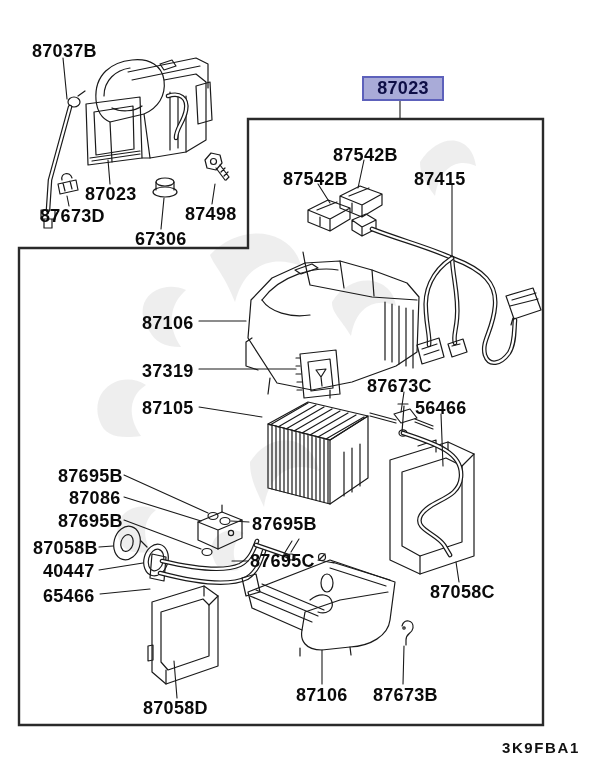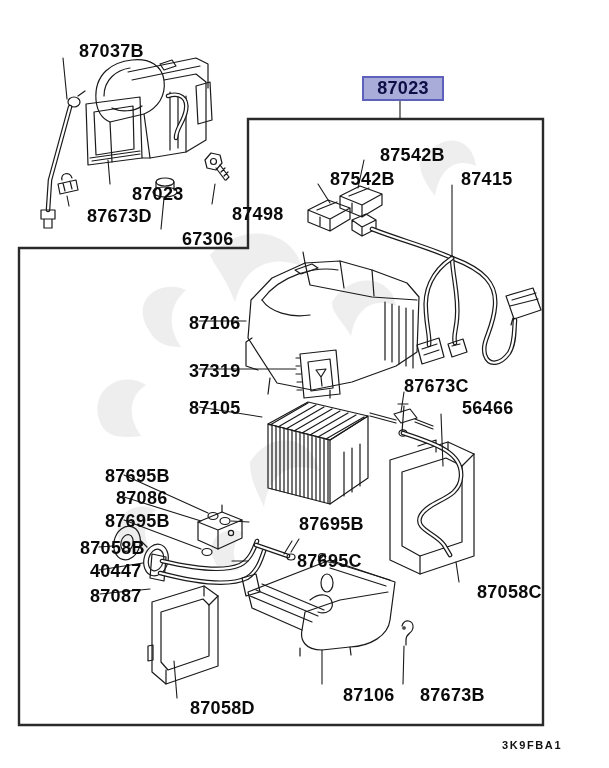--- a/index.html
+++ b/index.html
@@ -3,31 +3,31 @@
 <meta charset="utf-8">
 <style>
   html,body{margin:0;padding:0;background:#ffffff;}
   .stage{
     position:relative;width:609px;height:768px;background:#ffffff;overflow:hidden;
     font-family:"Liberation Sans",sans-serif;
   }
   .art{position:absolute;left:0;top:0;}
   .lbl{
     position:absolute;font-family:"Liberation Sans",sans-serif;font-weight:bold;
-    font-size:18px;line-height:1;color:#0a0a0a;letter-spacing:.3px;white-space:nowrap;margin-left:47px;
+    font-size:18px;line-height:1;color:#0a0a0a;letter-spacing:.3px;white-space:nowrap;
   }
   .hl{
     position:absolute;left:362px;top:76px;width:82px;height:25px;box-sizing:border-box;
     background:#a9abd8;border:2px solid #5d61bb;display:flex;align-items:center;justify-content:center;
     font-family:"Liberation Sans",sans-serif;font-weight:bold;font-size:18px;color:#0e0e46;
     letter-spacing:.3px;cursor:pointer;
   }
   .code{
     position:absolute;left:502px;top:739px;font-family:"Liberation Sans",sans-serif;
-    font-weight:bold;font-size:11px;letter-spacing:1.6px;color:#111;white-space:nowrap;
+    font-weight:bold;font-size:15px;letter-spacing:1.6px;color:#111;white-space:nowrap;
   }
   svg .ln{stroke:#1a1a1a;stroke-width:1.2;fill:none;stroke-linecap:round;stroke-linejoin:round;}
   svg .ldr{stroke:#1a1a1a;stroke-width:1.1;fill:none;stroke-linecap:round;}
   svg .tubeO{stroke:#1a1a1a;stroke-width:4.6;fill:none;stroke-linecap:round;stroke-linejoin:round;}
   svg .tubeI{stroke:#ffffff;stroke-width:2.2;fill:none;stroke-linecap:round;stroke-linejoin:round;}
   svg .box{stroke:#2a2a2a;stroke-width:2.4;fill:none;}
   svg .wm{fill:#dedede;opacity:.5;}
 </style>
 </head>
 <body>
@@ -258,28 +258,28 @@
   <div class="lbl" style="left:40px;top:207px">87673D</div>
   <div class="lbl" style="left:185px;top:205px">87498</div>
   <div class="lbl" style="left:135px;top:230px">67306</div>
 
   <div class="lbl" style="left:333px;top:146px">87542B</div>
   <div class="lbl" style="left:283px;top:170px">87542B</div>
   <div class="lbl" style="left:414px;top:170px">87415</div>
   <div class="lbl" style="left:142px;top:314px">87106</div>
   <div class="lbl" style="left:142px;top:362px">37319</div>
   <div class="lbl" style="left:142px;top:399px">87105</div>
-  <div class="lbl" style="left:357px;top:377px">87673C</div>
+  <div class="lbl" style="left:367px;top:377px">87673C</div>
   <div class="lbl" style="left:415px;top:399px">56466</div>
   <div class="lbl" style="left:58px;top:467px">87695B</div>
   <div class="lbl" style="left:69px;top:489px">87086</div>
   <div class="lbl" style="left:58px;top:512px">87695B</div>
   <div class="lbl" style="left:33px;top:539px">87058B</div>
   <div class="lbl" style="left:43px;top:562px">40447</div>
-  <div class="lbl" style="left:43px;top:587px">87087</div>
+  <div class="lbl" style="left:43px;top:587px">65466</div>
   <div class="lbl" style="left:252px;top:515px">87695B</div>
   <div class="lbl" style="left:250px;top:552px">87695C</div>
   <div class="lbl" style="left:430px;top:583px">87058C</div>
   <div class="lbl" style="left:143px;top:699px">87058D</div>
   <div class="lbl" style="left:296px;top:686px">87106</div>
   <div class="lbl" style="left:373px;top:686px">87673B</div>
 
   <div class="code">3K9FBA1</div>
 </div>
 

